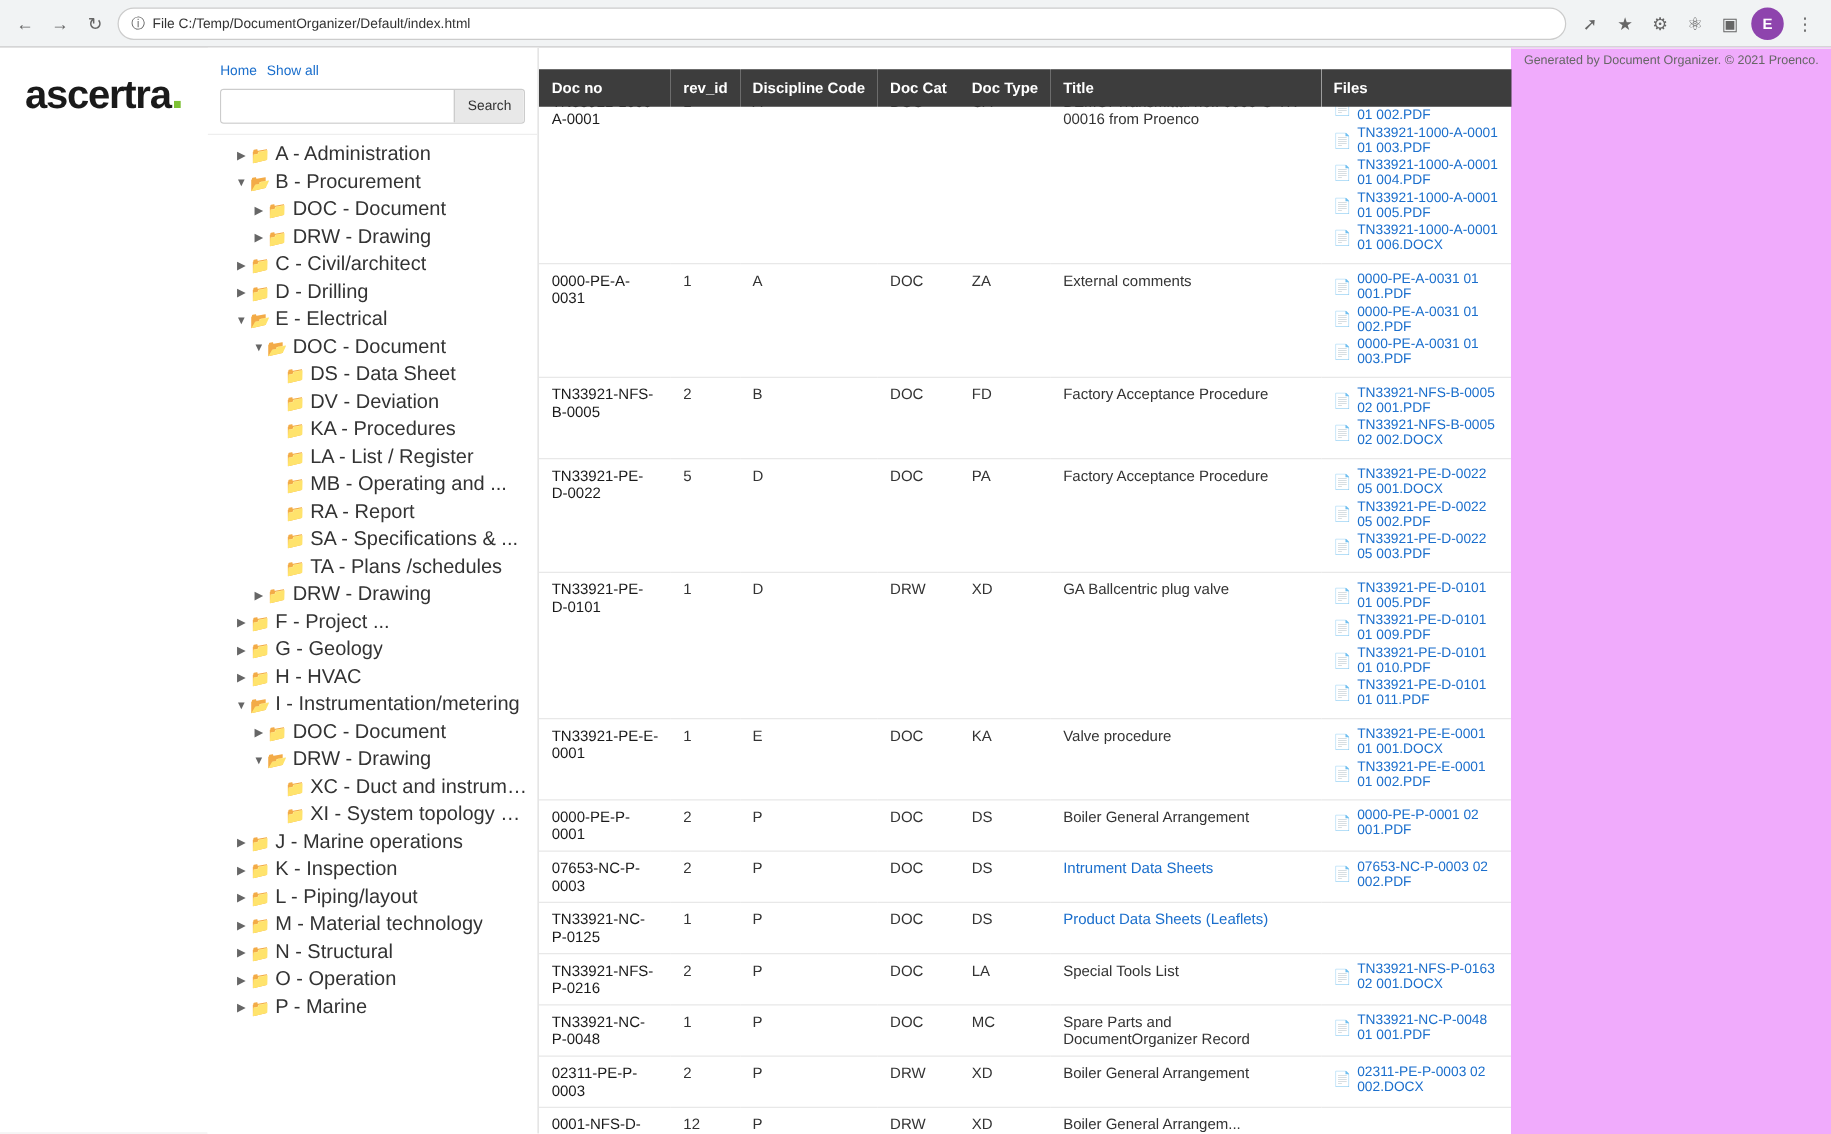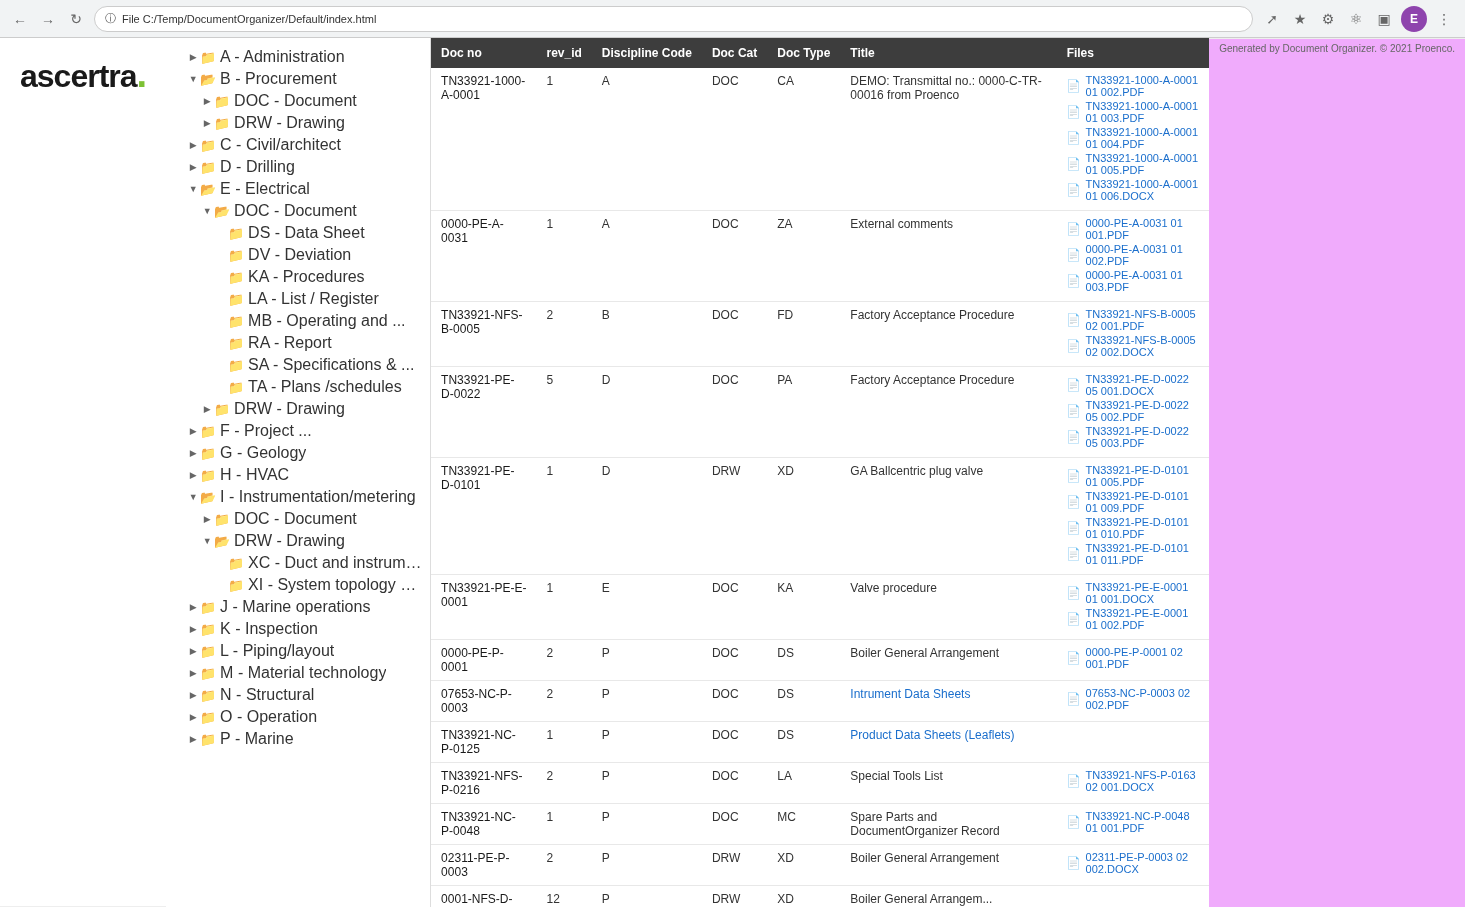--- a/index.html
+++ b/index.html
@@ -173,21 +173,21 @@
     }
     .doc-table {
       width: 100%;
       border-collapse: collapse;
       font-size: 12px;
     }
     .doc-table thead tr {
       background: #3d3d3d;
       color: #fff;
       position: sticky;
-      top: 0;
+      top: 17px;
       z-index: 10;
       padding-left: 40px;
     }
     .doc-table thead th {
       padding: 8px 10px;
       text-align: left;
       font-weight: 600;
       font-size: 12px;
       white-space: nowrap;
     }
@@ -258,20 +258,30 @@
 
   <div class="app-header">
     <div class="logo">
       <span>ascertra</span><span class="logo-dot">.</span>
     </div>
   </div>
 
   <div class="content-area">
 
     <div class="sidebar">
+      <div class="sidebar-top">
+        <div class="breadcrumb-links">
+          <a class="breadcrumb-link">Home</a>
+          <a class="breadcrumb-link">Show all</a>
+        </div>
+        <div class="search-box">
+          <input type="text" class="search-input" placeholder="" style="">
+          <button class="search-btn">Search</button>
+        </div>
+      </div>
 
       <div id="tree-container">
           <div class="tree-item tree-indent-1">
             <span class="tree-arrow">▶</span>
             <span class="tree-folder-icon" style="font-size: 13px;">📁</span>
             <span class="tree-label">A - Administration</span>
           </div>
           <div class="tree-item tree-indent-1">
             <span class="tree-arrow">▼</span>
             <span class="tree-folder-icon" style="font-size: 13px;">📂</span>

